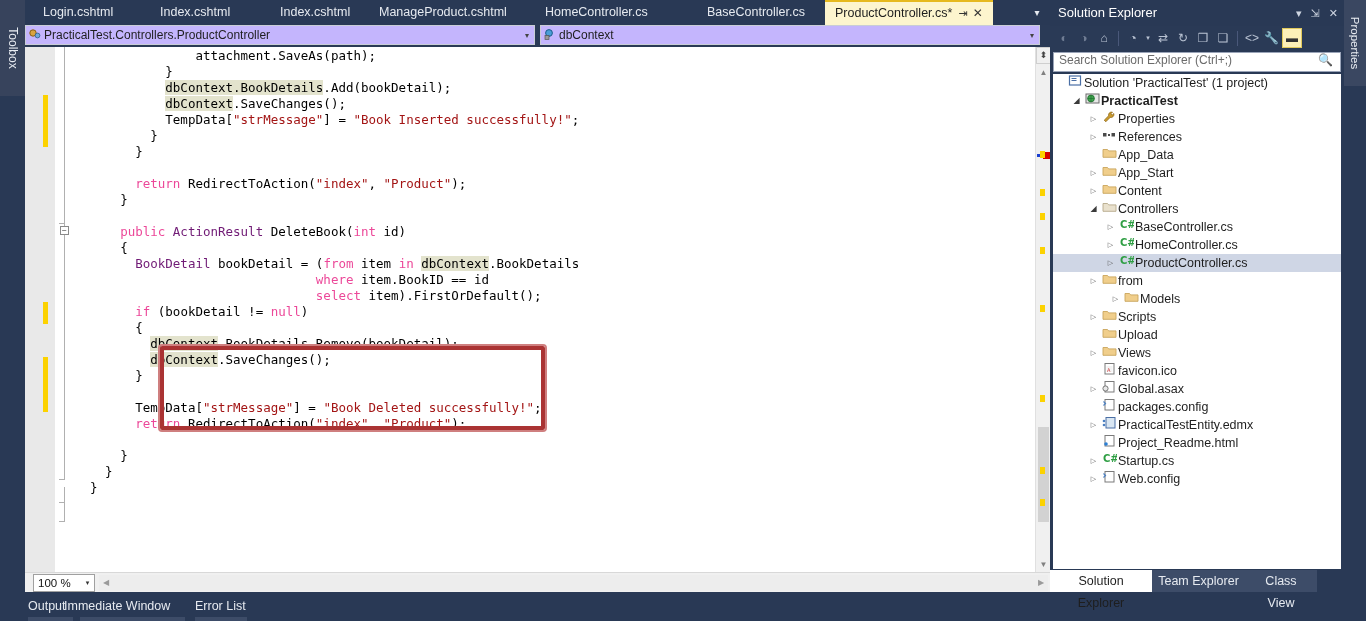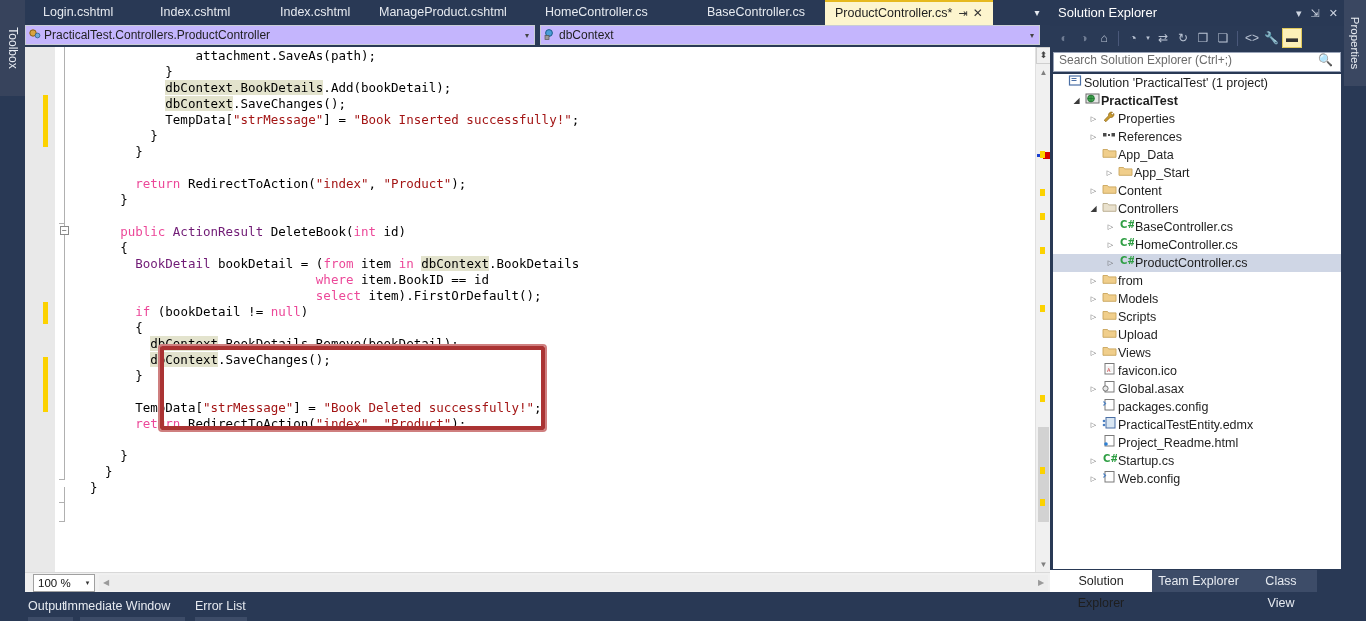--- a/index.html
+++ b/index.html
@@ -450,21 +450,21 @@
             </svg></span>
           <span class="lbl">References</span>
         </div>
         <div class="trow" style="padding-left: 34px;">
           <span class="exp"></span>
           <span class="ic"><svg width="15" height="12">
               <path d="M1 2.5h4.5l1.2 1.4H14v6.4H1z" fill="#f0ce8b" stroke="#c9a55c" stroke-width="0.9"></path>
             </svg></span>
           <span class="lbl">App_Data</span>
         </div>
-        <div class="trow" style="padding-left: 34px; margin-left: 16px;">
+        <div class="trow" style="padding-left: 34px;">
           <span class="exp">▷</span>
           <span class="ic"><svg width="15" height="12">
               <path d="M1 2.5h4.5l1.2 1.4H14v6.4H1z" fill="#f0ce8b" stroke="#c9a55c" stroke-width="0.9"></path>
             </svg></span>
           <span class="lbl">App_Start</span>
         </div>
         <div class="trow" style="padding-left: 34px;">
           <span class="exp">▷</span>
           <span class="ic"><svg width="15" height="12">
               <path d="M1 2.5h4.5l1.2 1.4H14v6.4H1z" fill="#f0ce8b" stroke="#c9a55c" stroke-width="0.9"></path>
@@ -499,21 +499,21 @@
             </svg></span>
           <span class="lbl">ProductController.cs</span>
         </div>
         <div class="trow" style="padding-left: 34px;">
           <span class="exp">▷</span>
           <span class="ic"><svg width="15" height="12">
               <path d="M1 2.5h4.5l1.2 1.4H14v6.4H1z" fill="#f0ce8b" stroke="#c9a55c" stroke-width="0.9"></path>
             </svg></span>
           <span class="lbl">from</span>
         </div>
-        <div class="trow" style="padding-left: 34px;">
+        <div class="trow" style="padding-left: 34px; margin-left: 22px;">
           <span class="exp">▷</span>
           <span class="ic"><svg width="15" height="12">
               <path d="M1 2.5h4.5l1.2 1.4H14v6.4H1z" fill="#f0ce8b" stroke="#c9a55c" stroke-width="0.9"></path>
             </svg></span>
           <span class="lbl">Models</span>
         </div>
         <div class="trow" style="padding-left: 34px;">
           <span class="exp">▷</span>
           <span class="ic"><svg width="15" height="12">
               <path d="M1 2.5h4.5l1.2 1.4H14v6.4H1z" fill="#f0ce8b" stroke="#c9a55c" stroke-width="0.9"></path>

